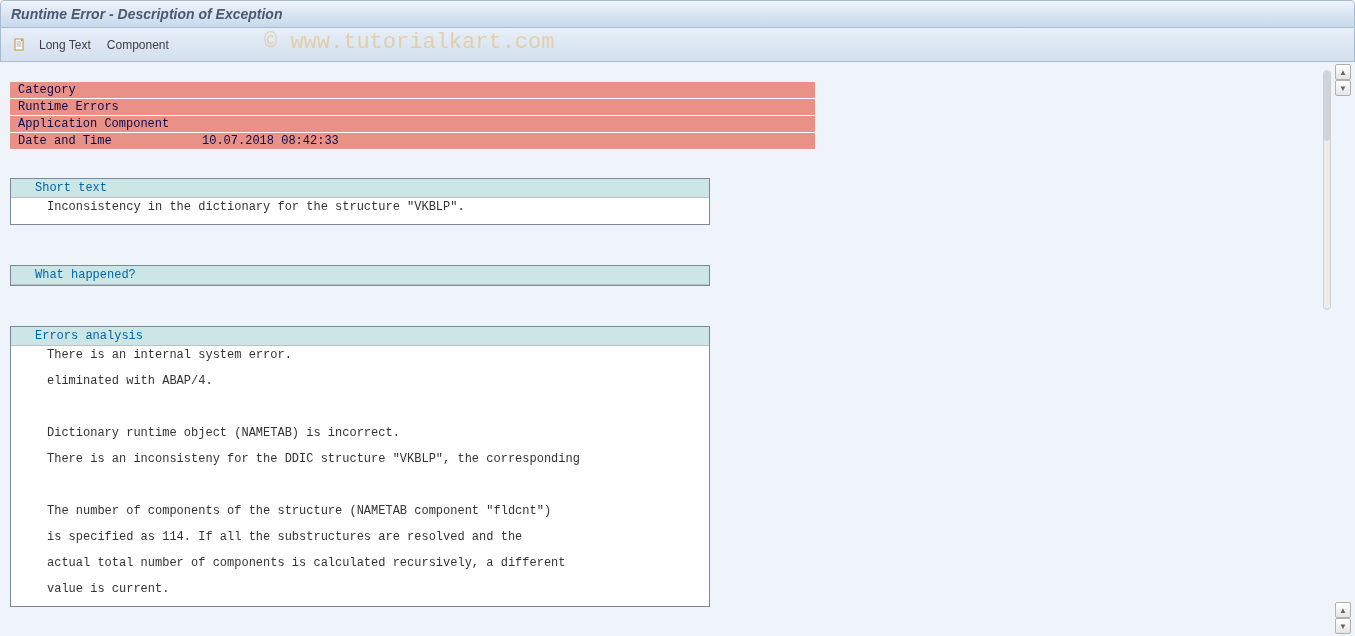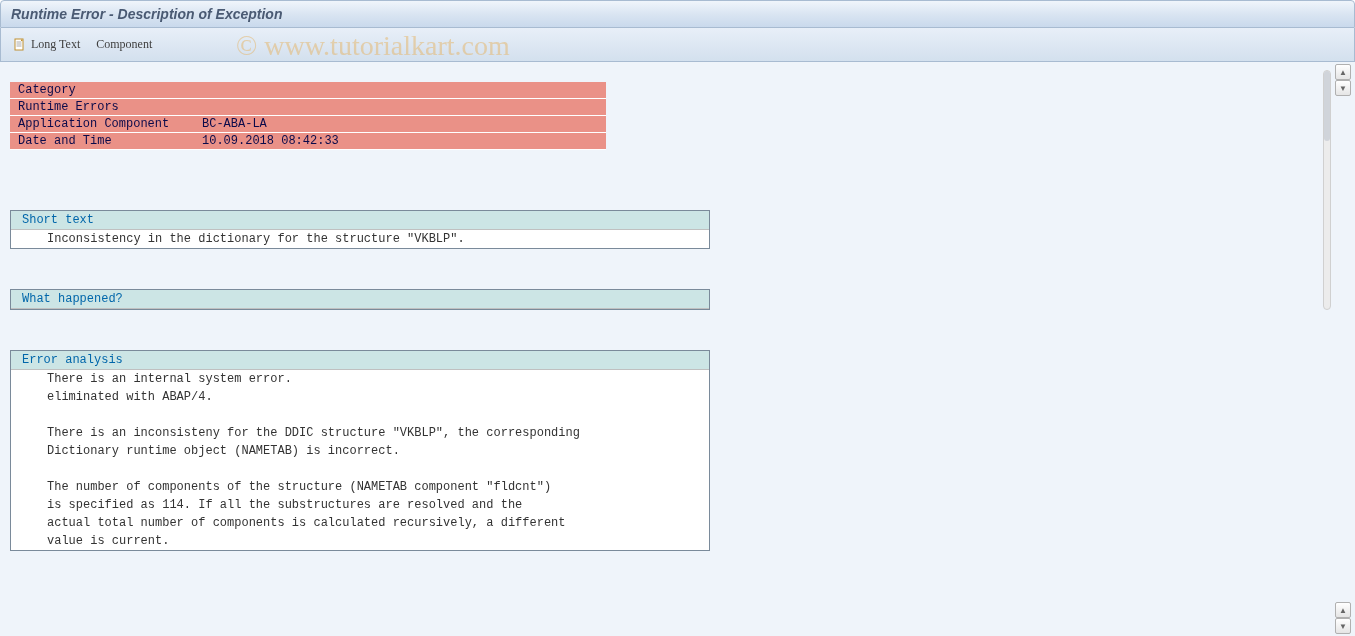--- a/index.html
+++ b/index.html
@@ -34,25 +34,24 @@
       border-right: 1px solid #a8bbd1;
       border-bottom: 1px solid #a8bbd1;
       padding: 0 12px;
       display: flex;
       align-items: center;
       gap: 16px;
     }
     .toolbar-button {
       display: inline-flex;
       align-items: center;
-      gap: 4px;
+      gap: 12px;
       color: #404040;
       cursor: pointer;
       font-size: 12px;
-      font-family: Liberation Serif, serif;
     }
     .toolbar-button .icon {
       width: 14px;
       height: 14px;
       display: inline-flex;
       align-items: center;
       justify-content: center;
     }
     .content-area {
       background: #eff4fa;
@@ -99,22 +98,22 @@
       border: 1px solid #d0d0d0;
       border-radius: 4px;
     }
     .scrollbar-thumb {
       width: 100%;
       height: 70px;
       background: #d0d4da;
       border-radius: 3px;
     }
     .header-block {
-      width: 596px;
-      margin-bottom: 60px;
+      width: 805px;
+      margin-bottom: 28px;
     }
     .header-row {
       background: #ea9187;
       border-bottom: 1px solid #fff;
       height: 17px;
       display: flex;
       font-family: 'Courier New', monospace;
       font-size: 12px;
       color: #0a0a4a;
     }
@@ -130,48 +129,48 @@
     }
     .section-block {
       width: 700px;
       border: 1px solid #7a8a9a;
       margin-bottom: 40px;
       background: #fff;
     }
     .section-header {
       background: #cce5e5;
       height: 19px;
-      padding-left: 11px;
+      padding-left: 24px;
       line-height: 19px;
       font-family: 'Courier New', monospace;
       font-size: 12px;
       color: #0066aa;
       border-bottom: 1px solid #c0c0c0;
     }
     .section-body {
       padding: 0;
     }
     .section-line {
-      height: 18px;
+      height: 26px;
       line-height: 18px;
       font-family: 'Courier New', monospace;
       font-size: 12px;
       color: #333;
       padding-left: 36px;
       white-space: pre;
     }
     .watermark {
       position: absolute;
       top: 30px;
-      left: 236px;
-      font-size: 28px;
+      left: 264px;
+      font-size: 22px;
       color: rgba(230, 180, 100, 0.5);
       z-index: 100;
       pointer-events: none;
-      font-family: Liberation Serif, serif;
+      font-family: Liberation Mono, monospace;
     }
   </style>
 </head>
 <body>
 
 <div class="title-bar">
   <span class="title-bar-text">Runtime Error - Description of Exception</span>
 </div>
 
 <div class="toolbar">
@@ -212,47 +211,46 @@
 
   <div class="header-block">
     <div class="header-row">
       <span class="header-label">Category</span>
     </div>
     <div class="header-row">
       <span class="header-label">Runtime Errors</span>
     </div>
     <div class="header-row">
       <span class="header-label">Application Component</span>
-      <span class="header-value">BC-ABA-LA</span>
     </div>
     <div class="header-row">
       <span class="header-label">Date and Time</span>
-      <span class="header-value">10.09.2018 08:42:33</span>
+      <span class="header-value">10.07.2018 08:42:33</span>
     </div>
   </div>
 
   <div class="section-block">
     <div class="section-header">Short text</div>
     <div class="section-body">
       <div class="section-line">Inconsistency in the dictionary for the structure "VKBLP".</div>
     </div>
   </div>
 
   <div class="section-block">
     <div class="section-header">What happened?</div>
   </div>
 
   <div class="section-block">
-    <div class="section-header">Error analysis</div>
+    <div class="section-header">Errors analysis</div>
     <div class="section-body">
       <div class="section-line">There is an internal system error.</div>
       <div class="section-line">eliminated with ABAP/4.</div>
       <div class="section-line"></div>
+      <div class="section-line">Dictionary runtime object (NAMETAB) is incorrect.</div>
       <div class="section-line">There is an inconsisteny for the DDIC structure "VKBLP", the corresponding</div>
-      <div class="section-line">Dictionary runtime object (NAMETAB) is incorrect.</div>
       <div class="section-line"></div>
       <div class="section-line">The number of components of the structure (NAMETAB component "fldcnt")</div>
       <div class="section-line">is specified as 114. If all the substructures are resolved and the</div>
       <div class="section-line">actual total number of components is calculated recursively, a different</div>
       <div class="section-line">value is current.</div>
     </div>
   </div>
 
 </div>
 

